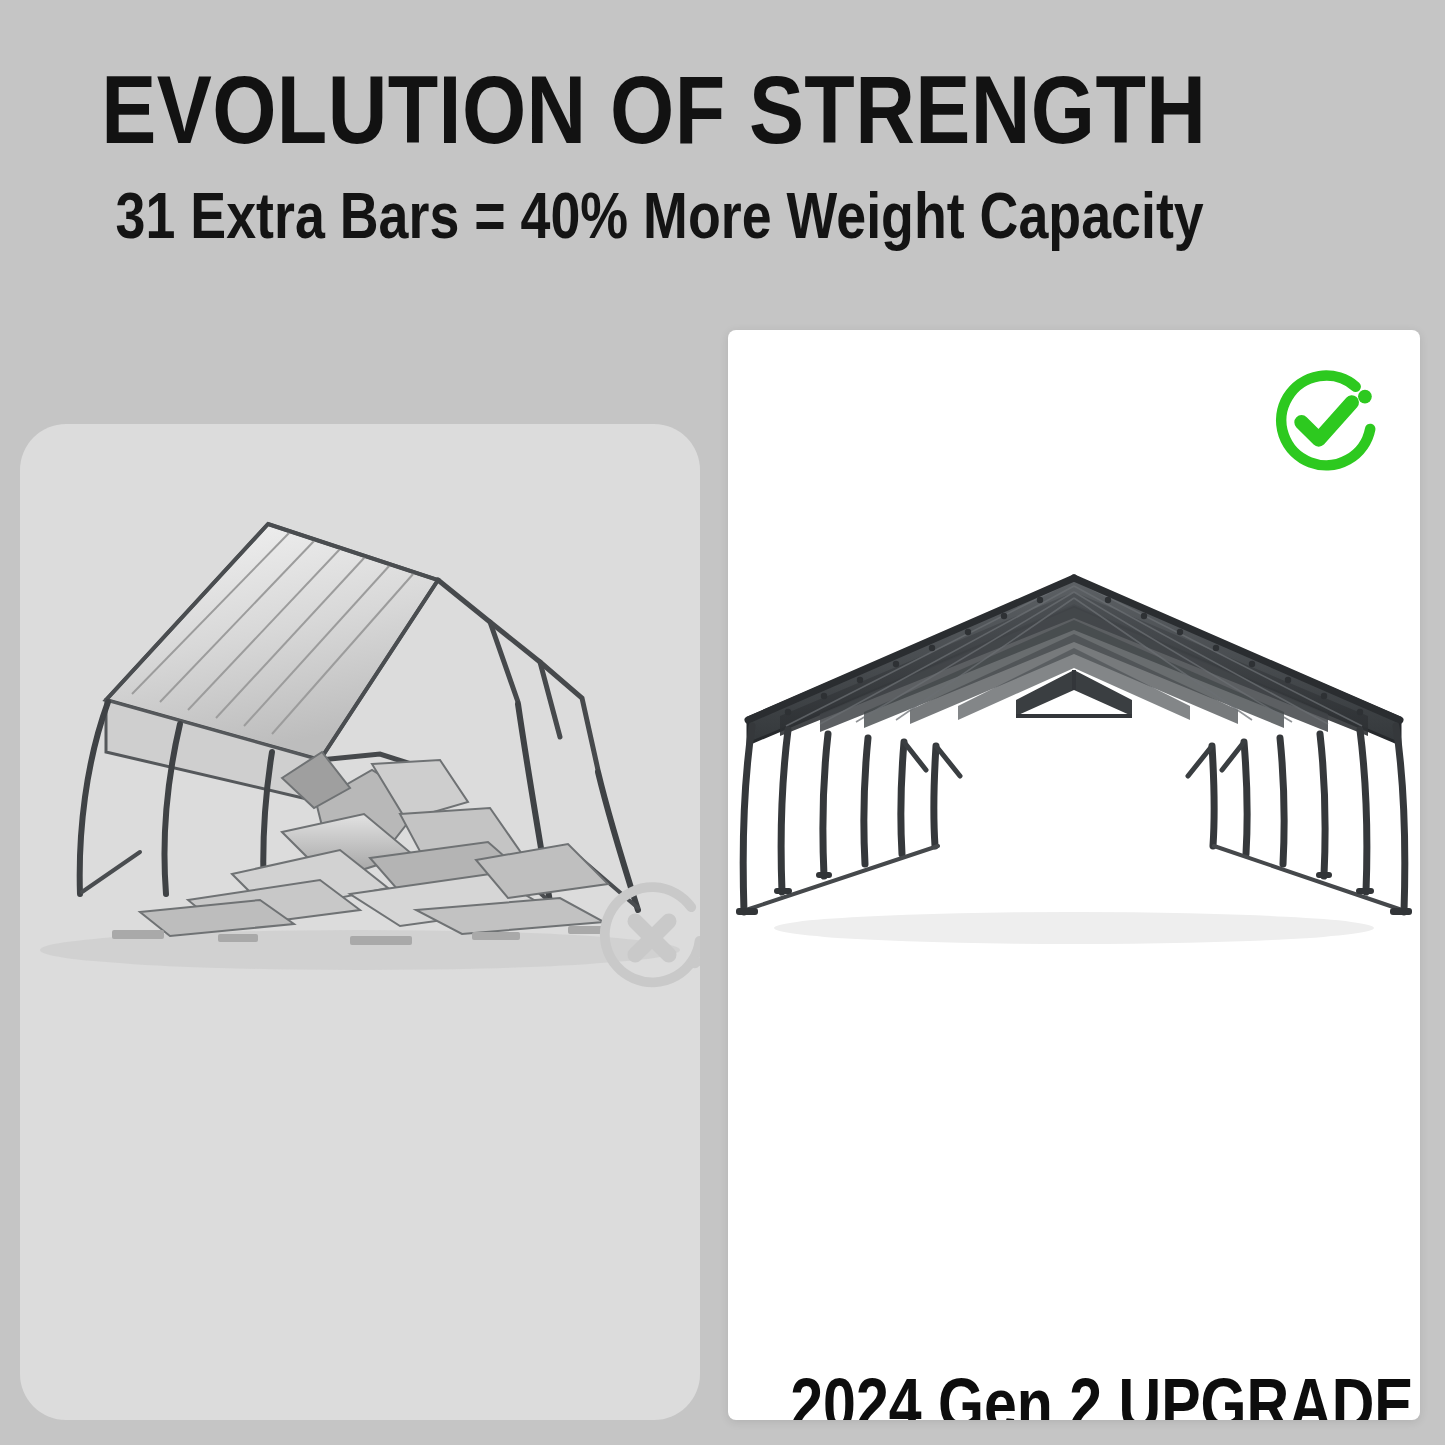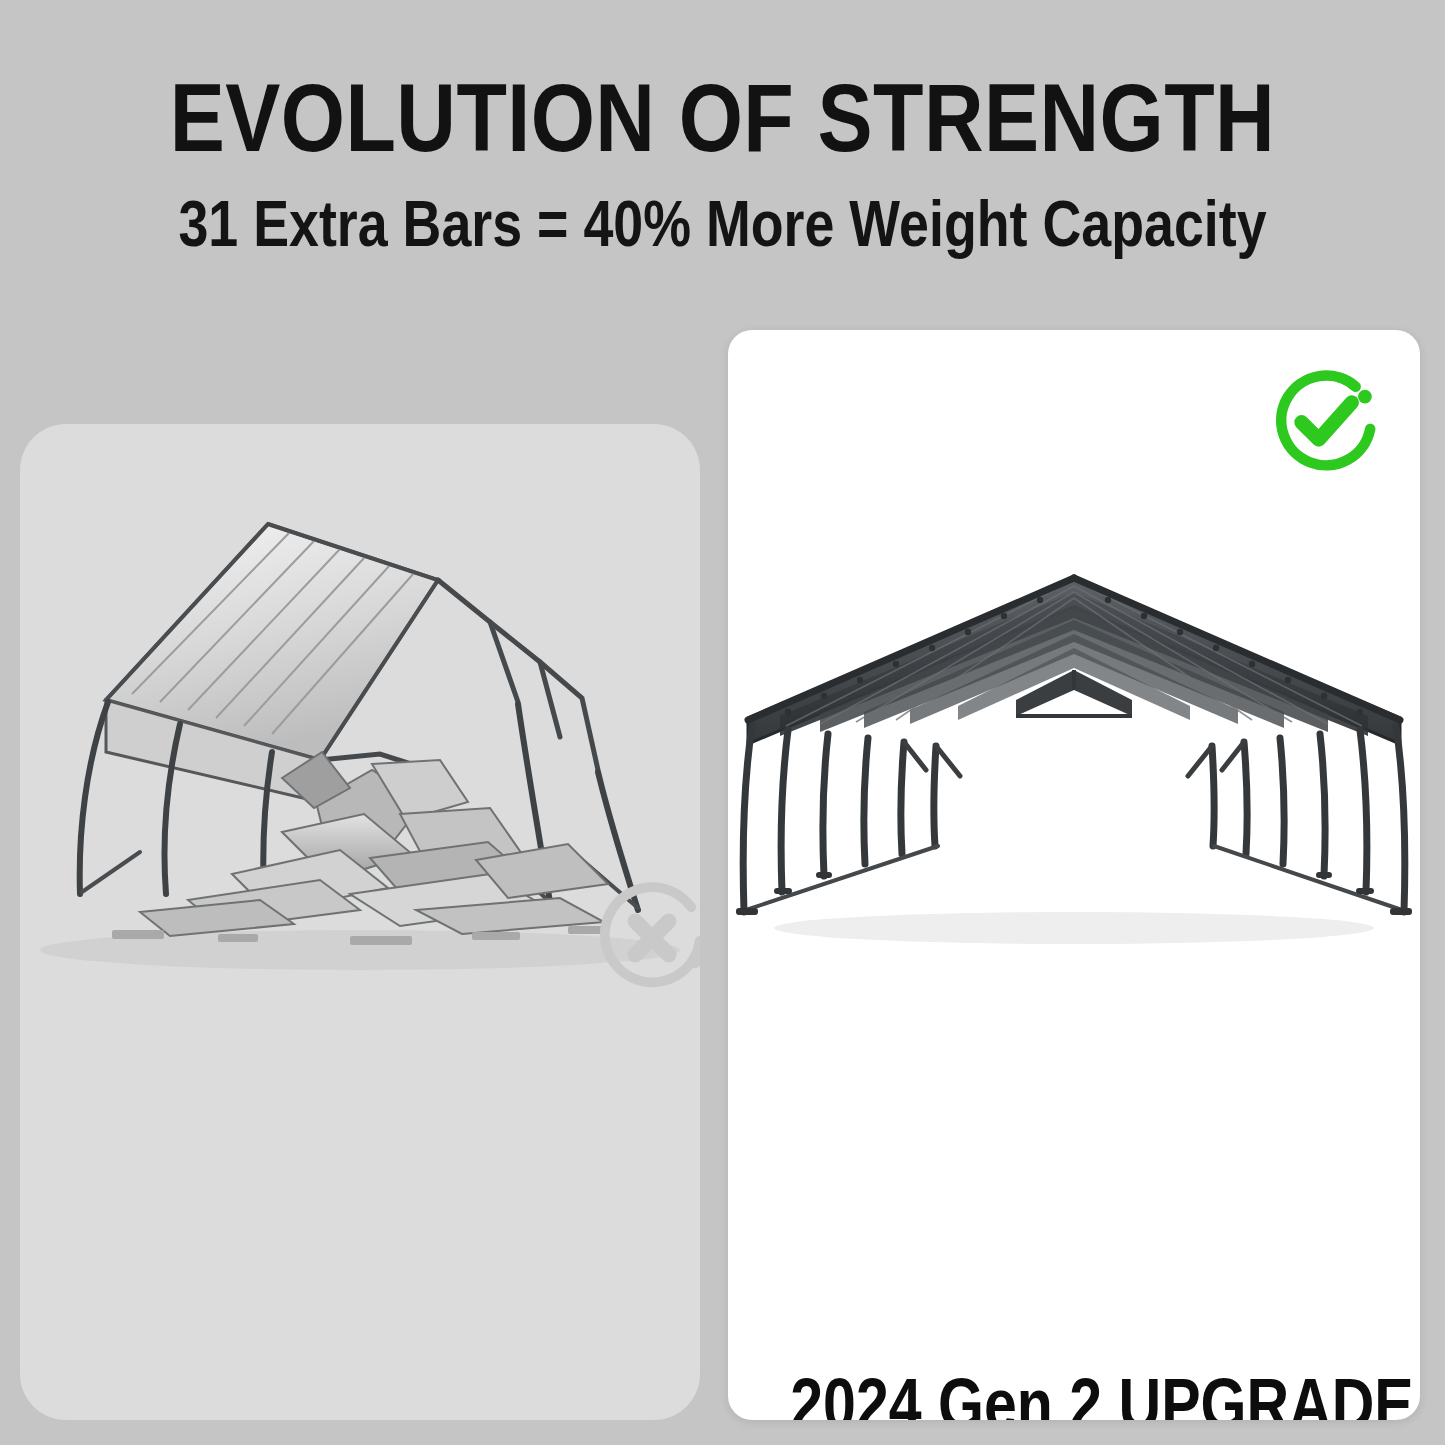--- a/index.html
+++ b/index.html
@@ -12,23 +12,22 @@
     background: #c5c5c5;
     font-family: "Liberation Sans", sans-serif;
     overflow: hidden;
     position: relative;
   }
 
   
   #header {
     position: absolute;
     left: 0;
-    top: 8px;
+    top: 0;
     width: 1445px;
-    text-align: center;
   }
   #main-title {
     margin: 0;
     padding-top: 62px;
     font-size: 96px;
     line-height: 1.0;
     font-weight: bold;
     color: #121212;
     letter-spacing: 0.5px;
     transform: scaleX(0.86);
@@ -58,21 +57,21 @@
     border-radius: 46px;
     overflow: hidden;
   }
   #card-gen2 {
     position: absolute;
     left: 728px;
     top: 330px;
     width: 692px;
     height: 1090px;
     background: #ffffff;
-    border-radius: 24px;
+    border-radius: 8px;
     overflow: hidden;
     box-shadow: 0 2px 10px rgba(0,0,0,0.10);
   }
 
   
   .status-badge {
     position: absolute;
   }
   #badge-x {
     left: 562px;

